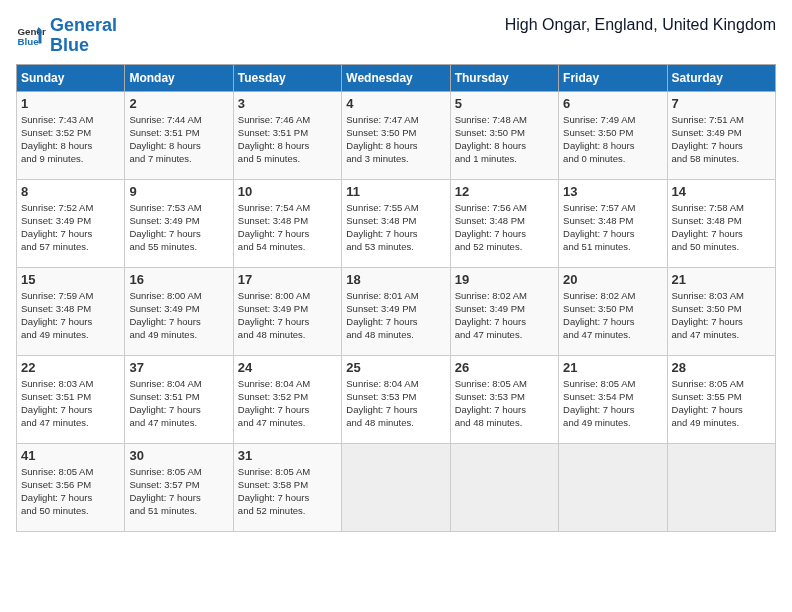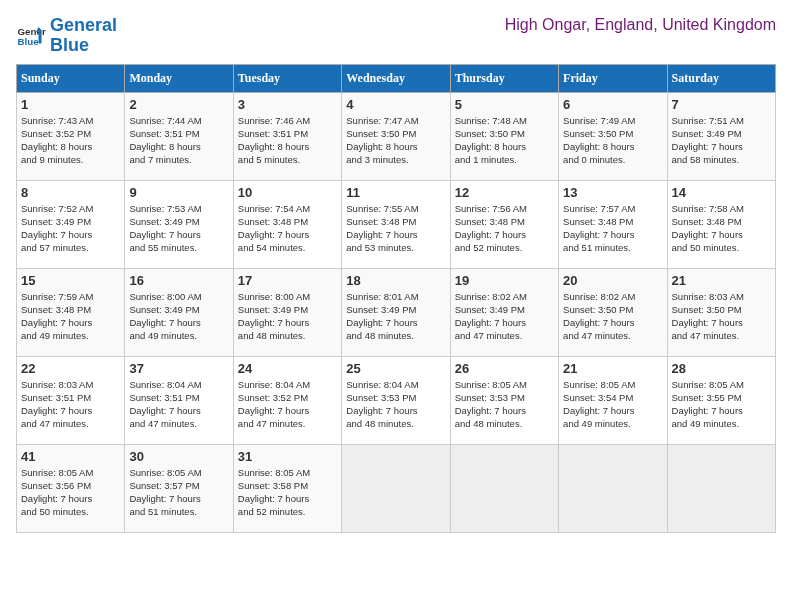--- a/index.html
+++ b/index.html
@@ -37,36 +37,35 @@
     .title-block {
       text-align: right;
     }
     .month-title {
       font-size: 32px;
       font-weight: bold;
       color: #333;
     }
     .subtitle {
       font-size: 16px;
-      color: #701a75;
+      color: #0f172a;
     }
     table {
       width: 100%;
       border-collapse: collapse;
       table-layout: fixed;
     }
     thead tr th {
       background-color: #1a6eb5;
       color: #fff;
       font-size: 12px;
       font-weight: bold;
       padding: 6px 4px;
       text-align: left;
       border: 1px solid #aaa;
-      font-family: Liberation Serif, serif;
     }
     tbody tr td {
       border: 1px solid #ccc;
       vertical-align: top;
       padding: 4px;
       font-size: 10px;
       color: #333;
       height: 88px;
       background: #fff;
     }

